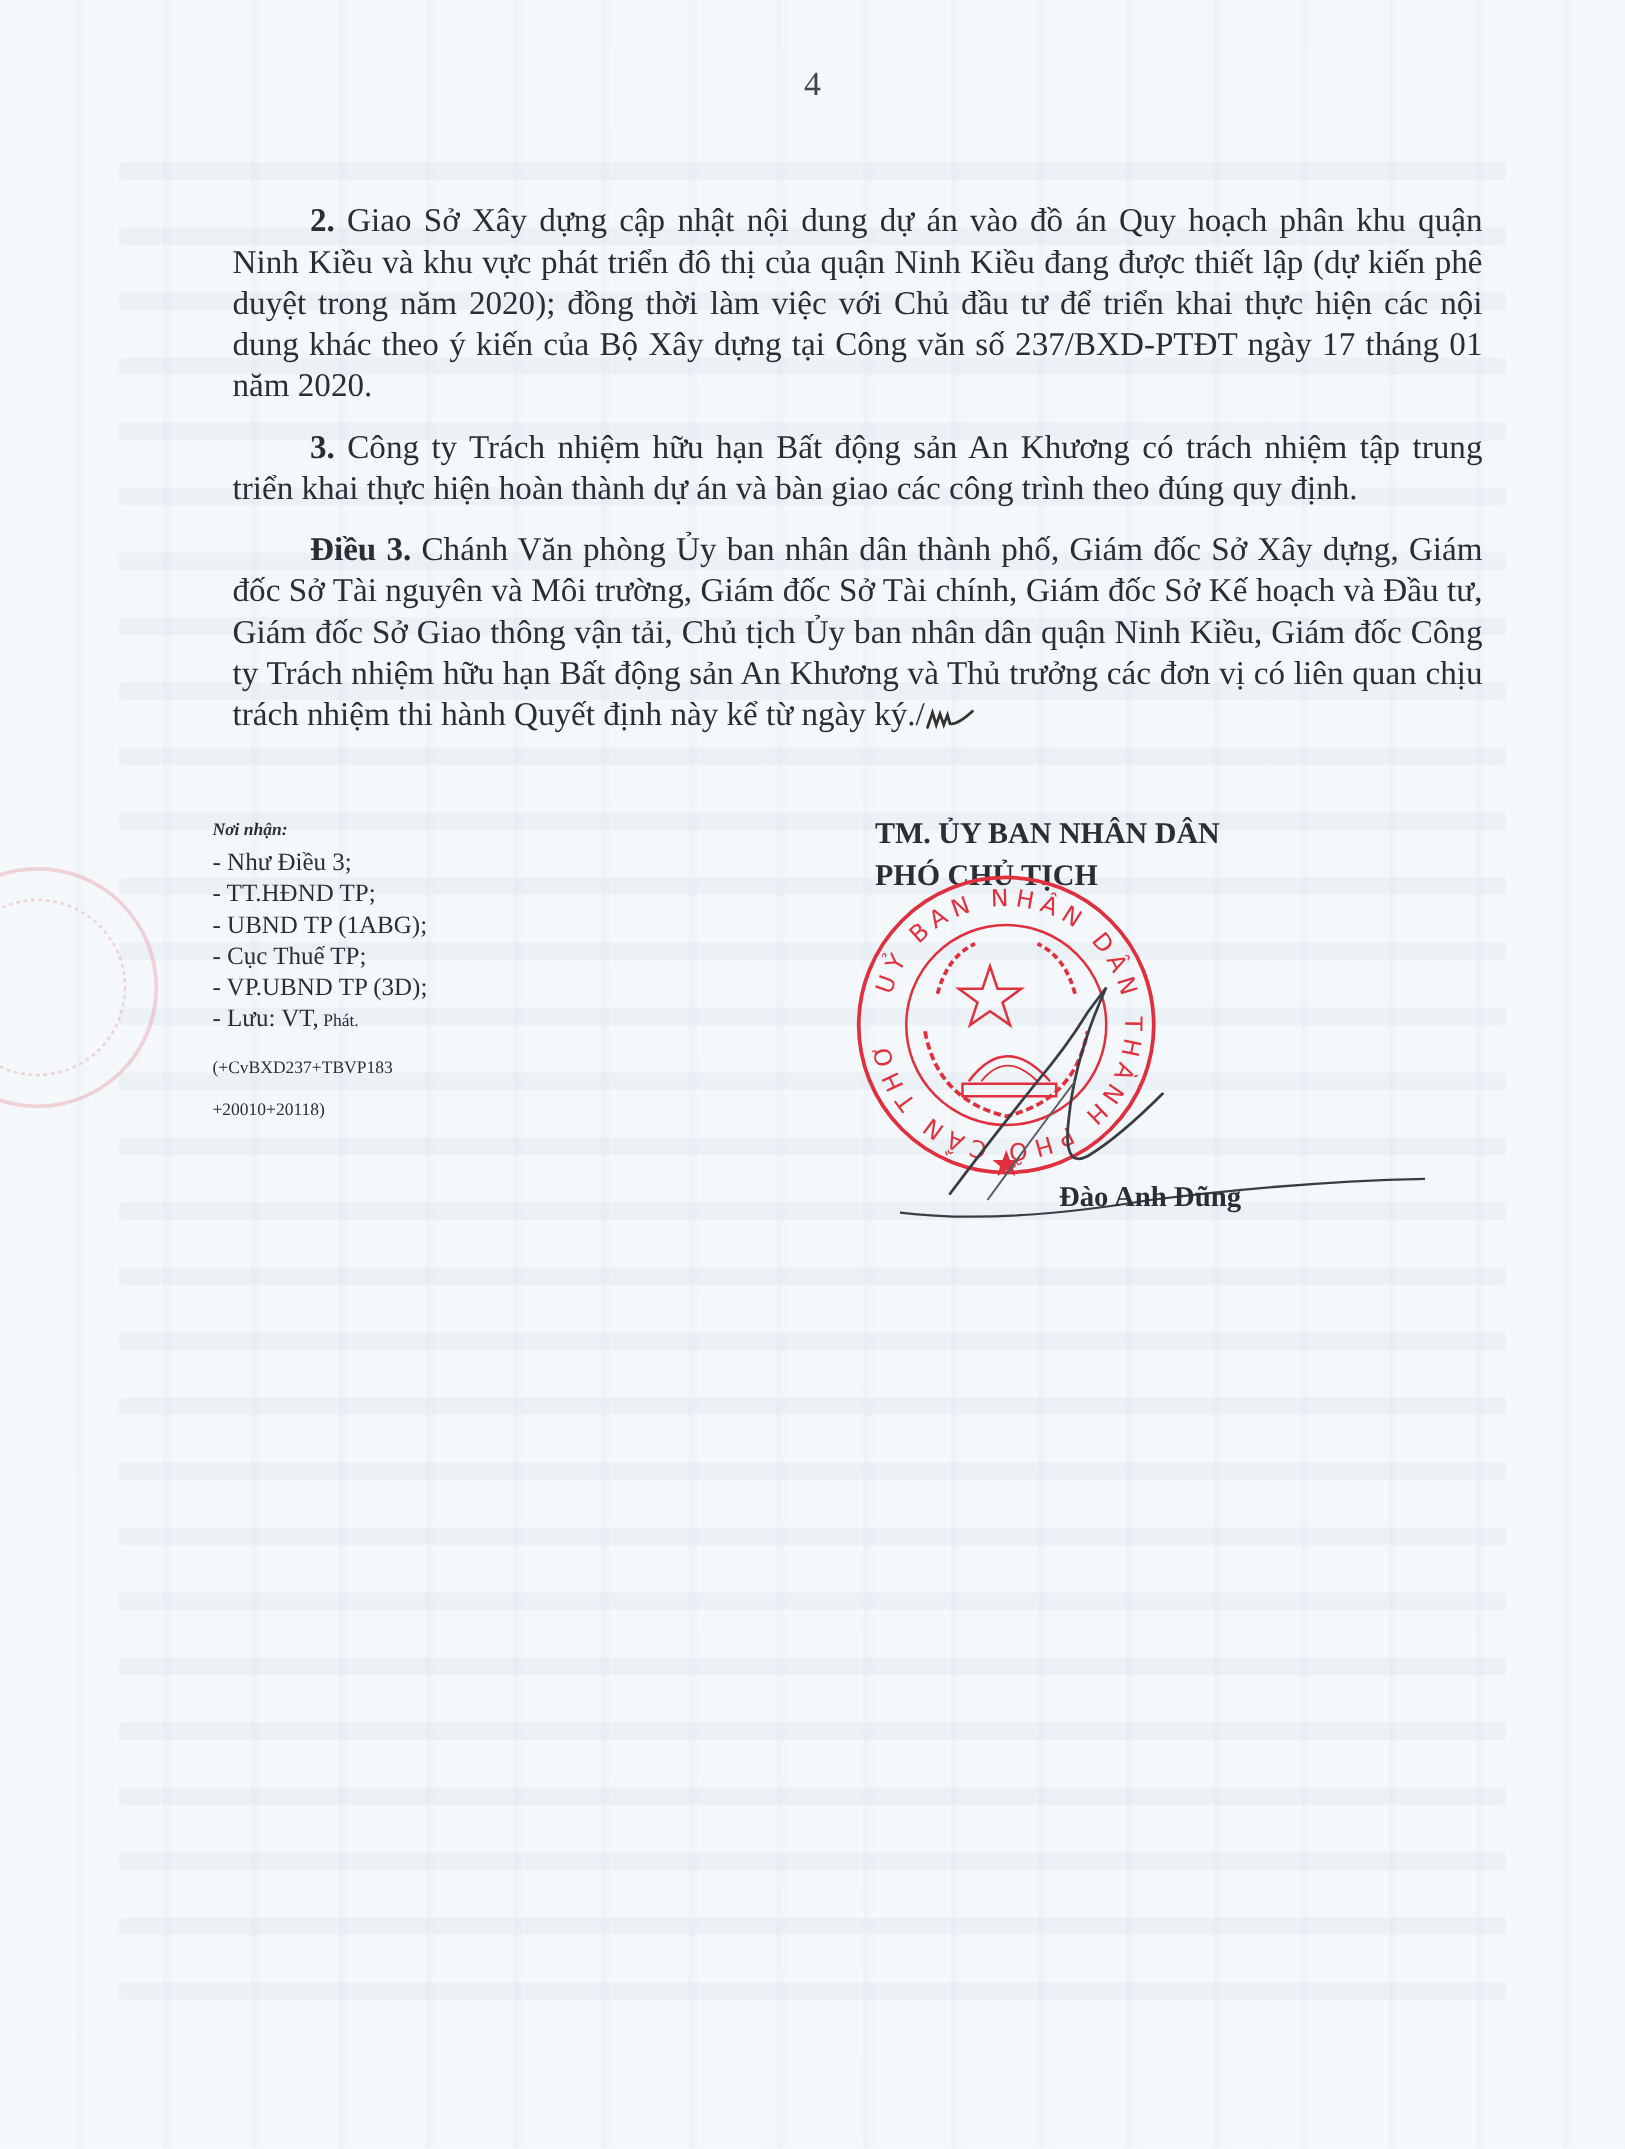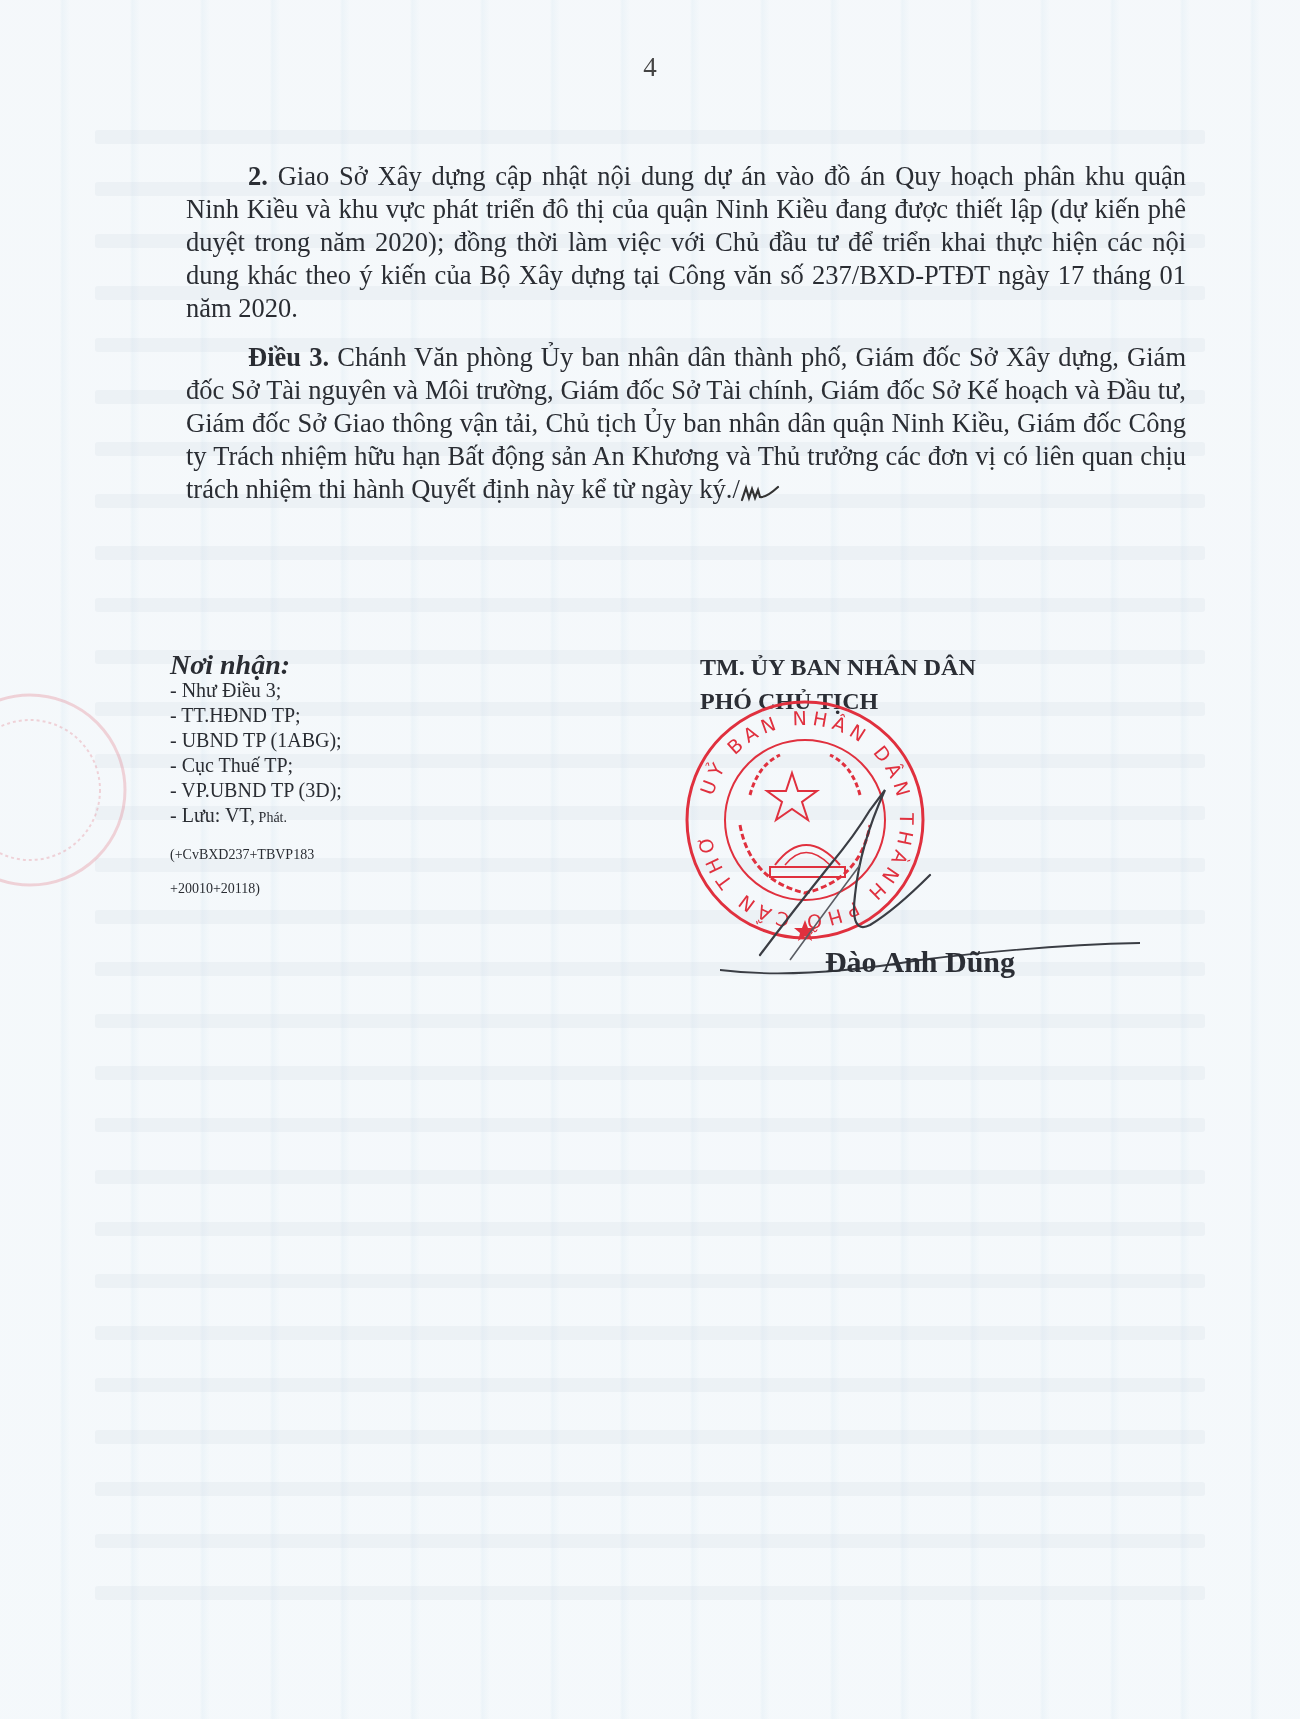--- a/index.html
+++ b/index.html
@@ -27,30 +27,30 @@
       font-size: 26.5px; line-height: 33px; text-align: justify;
     }
     .para { margin: 16px; text-indent: 62px; }
     .para + .para { margin-top: 11px; }
     .para b { font-weight: bold; }
     .initials-mark { display: inline-block; width: 40px; height: 18px; vertical-align: -4px; }
     .recipients {
       position: absolute; left: 170px; top: 652px; width: 320px;
       font-size: 20px; line-height: 25px;
     }
-    .recipients .title { font-weight: bold; font-style: italic; font-size: 28px; margin-bottom: 1px; font-family: Liberation Serif, serif; }
+    .recipients .title { font-weight: bold; font-style: italic; font-size: 14px; margin-bottom: 1px; font-family: Liberation Serif, serif; }
     .recipients .small { font-size: 14px; }
     .recipients .note { font-size: 14px; line-height: 18px; margin-top: 16px; }
     .sign-block {
       position: absolute; left: 700px; top: 650px; width: 440px; text-align: left;
       font-weight: bold; font-size: 24px; line-height: 34px; color: #2b2e35;
     }
     .signer-name {
       position: absolute; left: 760px; top: 945px; width: 320px; text-align: center;
-      font-weight: bold; font-size: 30px; color: #2b2e35;
+      font-weight: bold; font-size: 23px; color: #2b2e35;
     }
     .stamp { position: absolute; left: 680px; top: 695px; width: 250px; height: 250px; }
     .signature { position: absolute; left: 720px; top: 755px; width: 420px; height: 220px; }
     .faint-stamp { position: absolute; left: -80px; top: 690px; width: 220px; height: 200px; opacity: 0.25; }
   </style>
 </head>
 <body>
 
 <div class="ghost"></div>
 <div class="ghost-lines">
@@ -87,20 +87,21 @@
 
 <svg class="faint-stamp" viewBox="0 0 220 200">
   <circle cx="110" cy="100" r="95" fill="none" stroke="#e06070" stroke-width="3"></circle>
   <circle cx="110" cy="100" r="70" fill="none" stroke="#e06070" stroke-width="2" stroke-dasharray="3 3"></circle>
 </svg>
 
 <div class="page-number">4</div>
 
 <div class="body-text">
   <p class="para"><b>2.</b><span> Giao Sở Xây dựng cập nhật nội dung dự án vào đồ án Quy hoạch phân khu quận Ninh Kiều và khu vực phát triển đô thị của quận Ninh Kiều đang được thiết lập (dự kiến phê duyệt trong năm 2020); đồng thời làm việc với Chủ đầu tư để triển khai thực hiện các nội dung khác theo ý kiến của Bộ Xây dựng tại Công văn số 237/BXD-PTĐT ngày 17 tháng 01 năm 2020.</span></p>
+  <p class="para"><b>3.</b><span> Công ty Trách nhiệm hữu hạn Bất động sản An Khương có trách nhiệm tập trung triển khai thực hiện hoàn thành dự án và bàn giao các công trình theo đúng quy định.</span></p>
   <p class="para"><b>Điều 3.</b><span> Chánh Văn phòng Ủy ban nhân dân thành phố, Giám đốc Sở Xây dựng, Giám đốc Sở Tài nguyên và Môi trường, Giám đốc Sở Tài chính, Giám đốc Sở Kế hoạch và Đầu tư, Giám đốc Sở Giao thông vận tải, Chủ tịch Ủy ban nhân dân quận Ninh Kiều, Giám đốc Công ty Trách nhiệm hữu hạn Bất động sản An Khương và Thủ trưởng các đơn vị có liên quan chịu trách nhiệm thi hành Quyết định này kể từ ngày ký./</span><svg class="initials-mark" viewBox="0 0 40 18">
         <path d="M2 16 L6 4 L9 14 L12 5 L15 14 L18 6 L20 13 Q26 14 38 3" fill="none" stroke="#333" stroke-width="2.2" stroke-linecap="round"></path>
       </svg></p>
 </div>
 
 <div class="recipients">
   <div class="title">Nơi nhận:</div>
   <div>- Như Điều 3;</div>
   <div>- TT.HĐND TP;</div>
   <div>- UBND TP (1ABG);</div>

